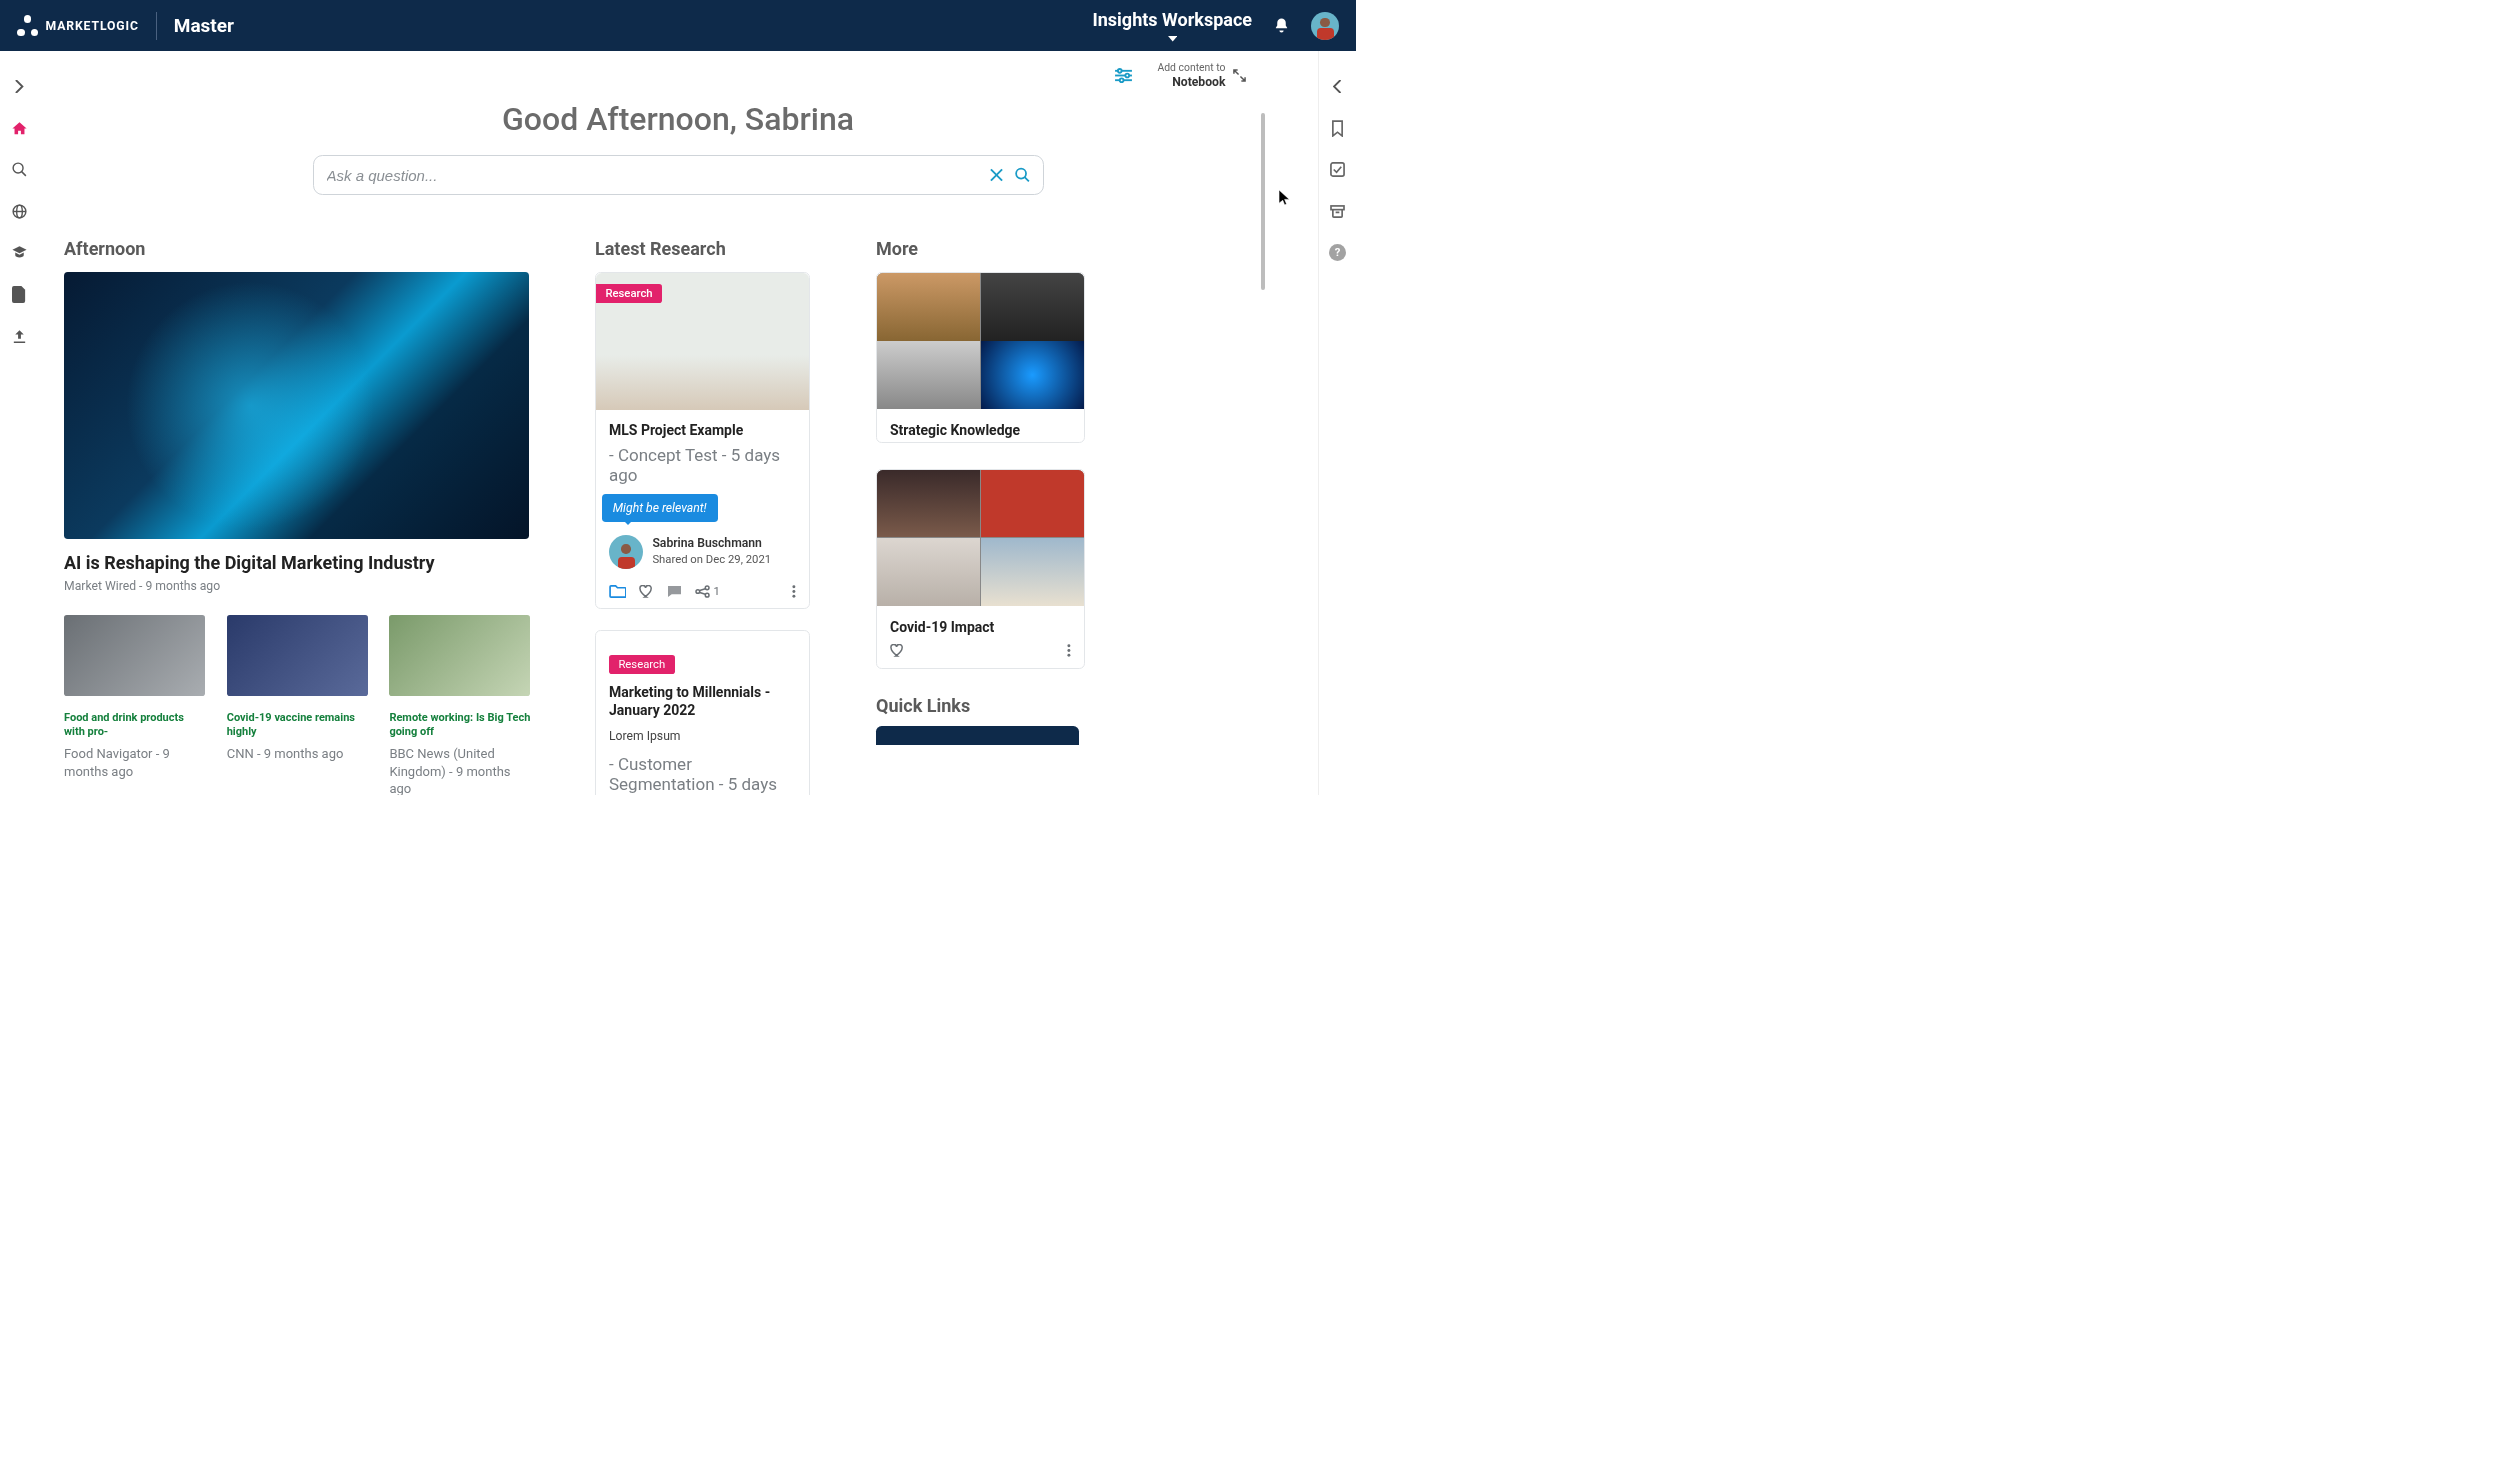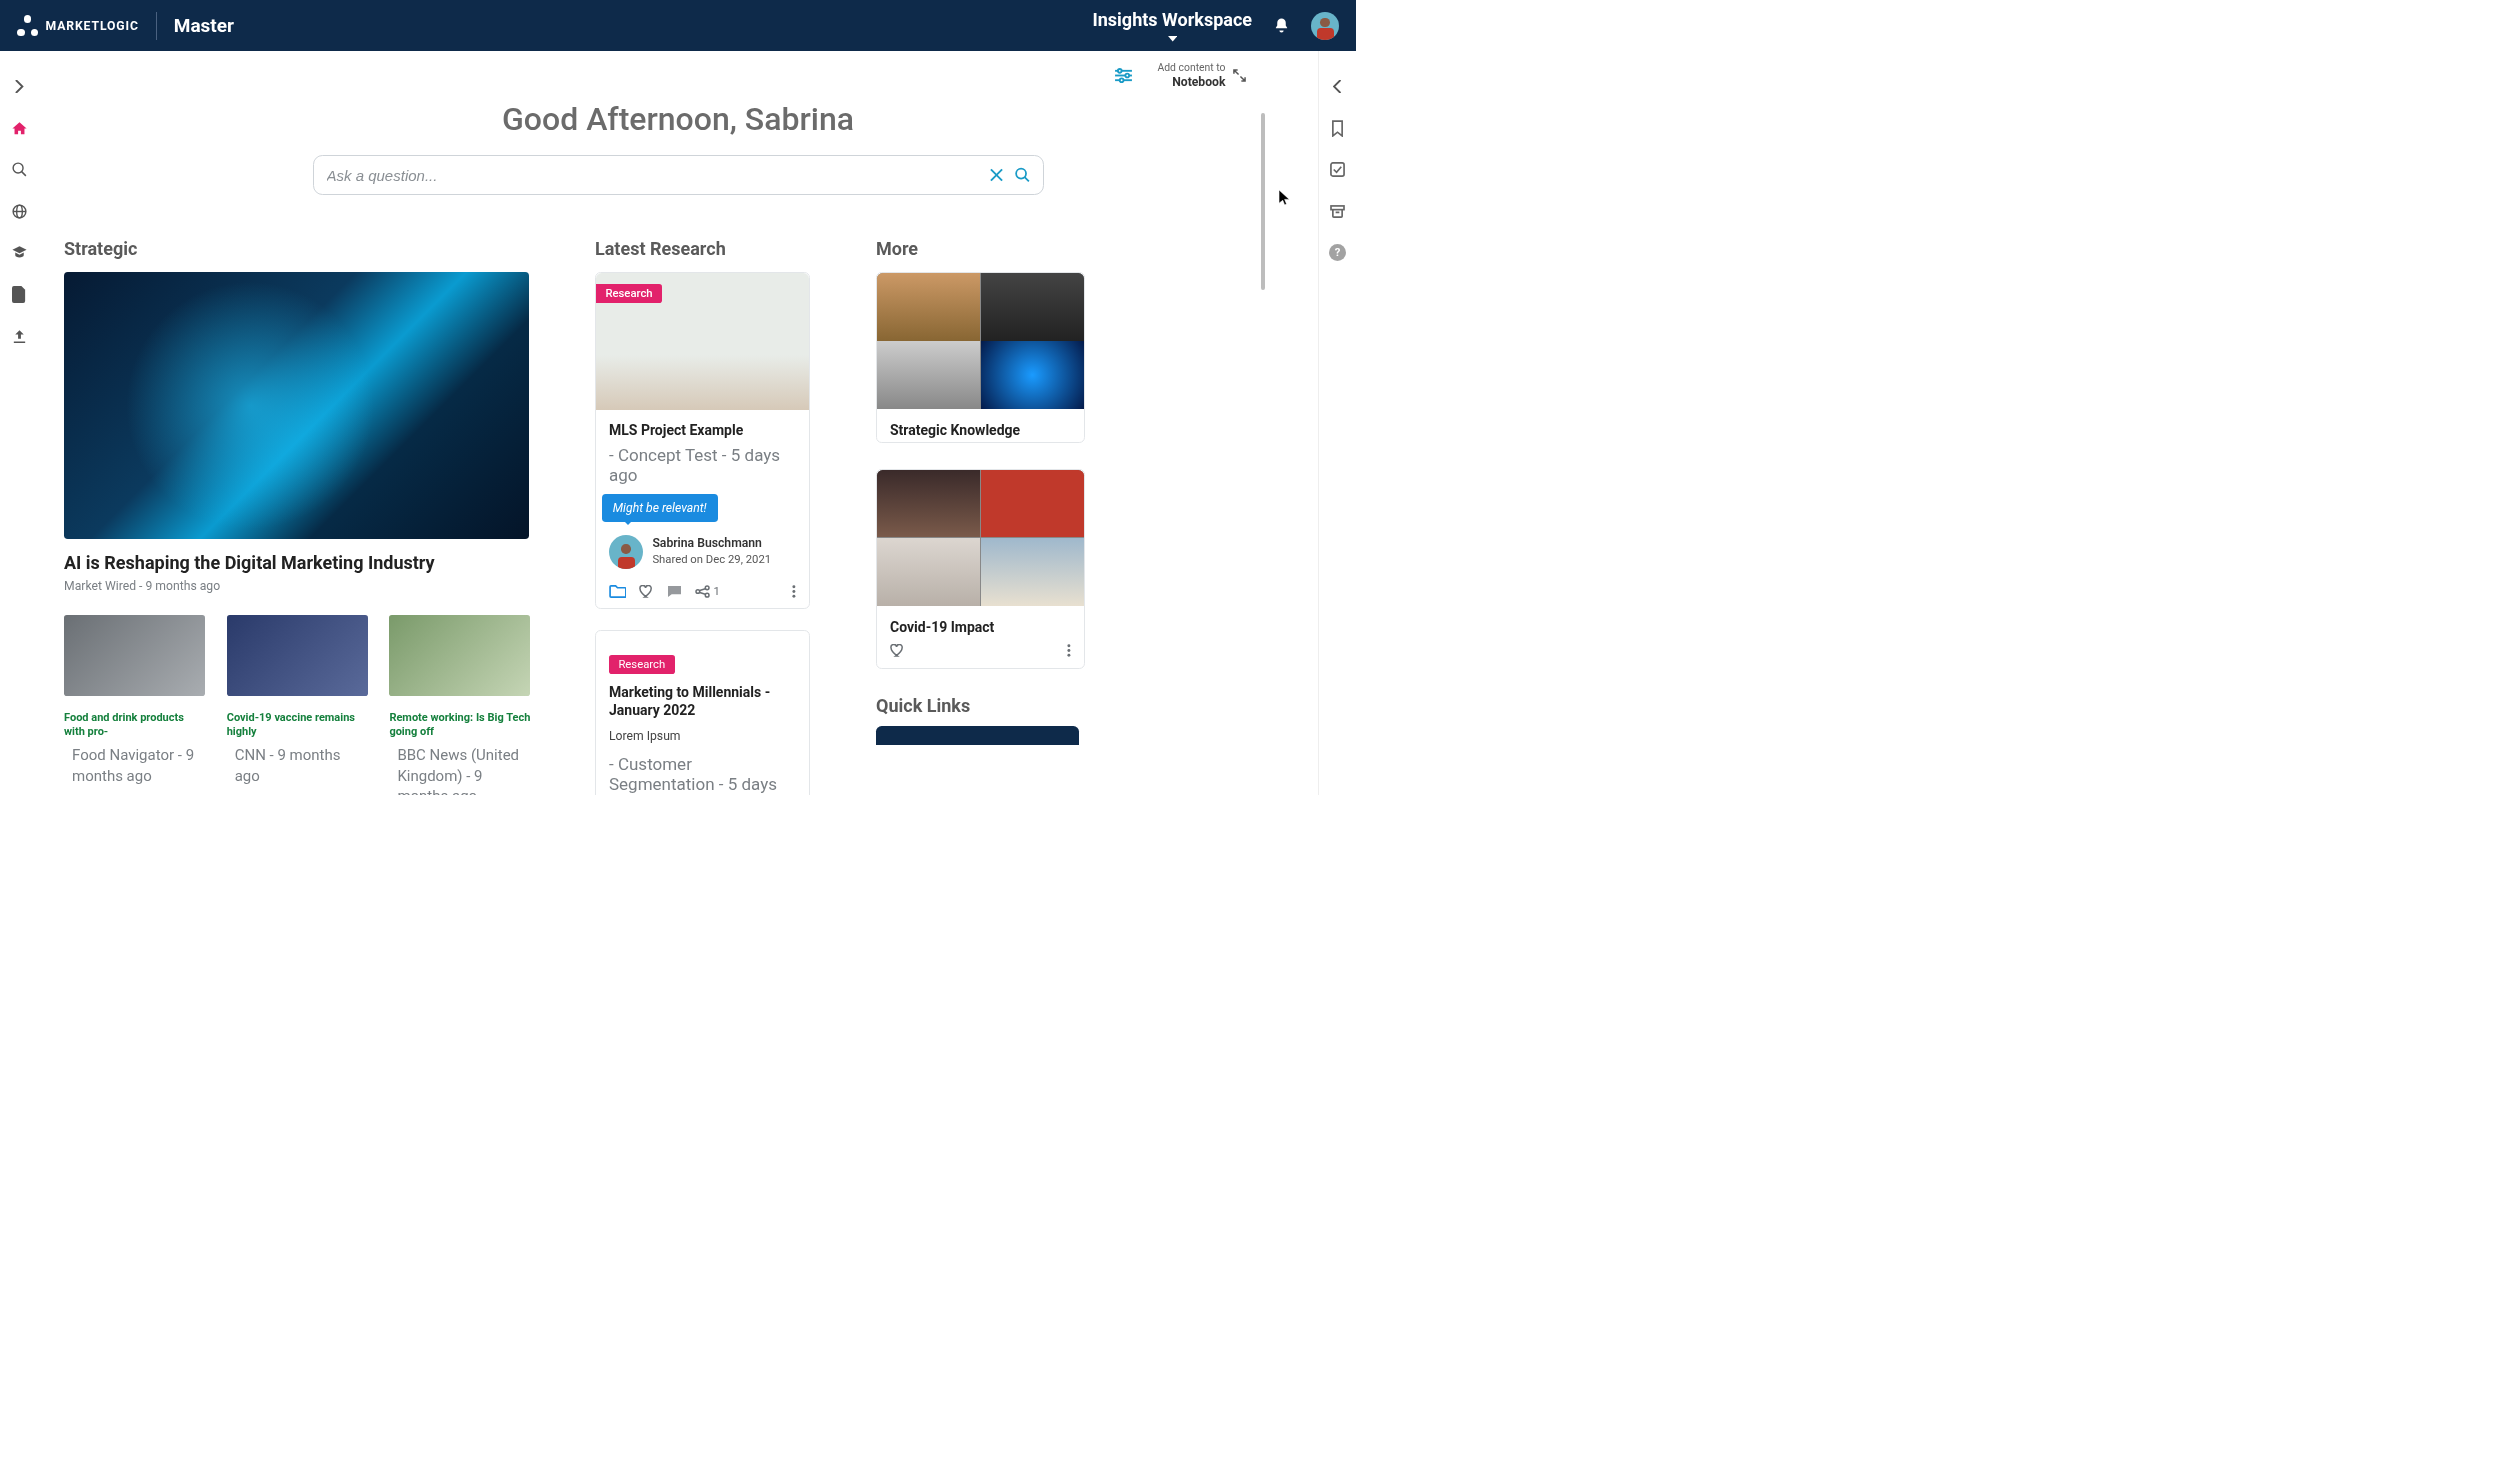--- a/index.html
+++ b/index.html
@@ -55,21 +55,21 @@
 .hero::after { content:""; position:absolute; inset:0; background:radial-gradient(circle at 40% 50%, rgba(30,200,255,0.6) 0%, transparent 40%); }
 .hero-title { font-size:18px; font-weight:700; margin-top:13px; color:#222; }
 .hero-meta { font-size:12.2px; color:#7a7f84; margin-top:5.6px; }
 
 .small-cards { display:grid; grid-template-columns:repeat(3,141px); gap:21.7px; margin-top:22.6px; }
 .sc-img { width:141px; height:81px; border-radius:2.8px; background:#ccc; }
 .sc-img.i1 { background:linear-gradient(135deg,#6a6f74,#a9adb1); }
 .sc-img.i2 { background:linear-gradient(135deg,#2a3a6a,#5a6a9a); }
 .sc-img.i3 { background:linear-gradient(135deg,#7a9a6a,#c5d5b5); }
 .sc-title { font-size:11px; font-weight:700; margin-top:15px; line-height:1.3; color:#15803d; }
-.sc-meta { font-size:15px; color:#7a7f84; margin-top:5.6px; line-height:1.35;margin-left:8px; }
+.sc-meta { font-size:13px; color:#7a7f84; margin-top:5.6px; line-height:1.35; }
 
 
 .rcard { width:215px; border:0.9px solid #e3e6e9; border-radius:5.6px; background:#fff; margin-bottom:21px; overflow:visible; position:relative; padding-bottom:9.4px; }
 .rimg { height:137px; background:linear-gradient(180deg,#e8ece8 60%,#d6c9b8 100%); border-radius:5.6px 5.6px 0 0; position:relative; }
 .rbadge { position:absolute; top:11.3px; left:0; background:#e2226b; color:#fff; font-size:11.3px; padding:2.8px 9.4px; border-radius:0 2.8px 2.8px 0; font-weight:500; }
 .rbody { padding:11.3px 13px 5.6px; }
 .rtitle { font-size:14px; font-weight:700; color:#222; line-height:1.3; }
 .rmeta { font-size:17px; color:#7a7f84; margin-top:5.6px; }
 .tooltip { position:relative; margin:9.4px 0 0 -7.5px; background:#1a8be0; color:#fff; font-style:italic; font-size:12.2px; padding:6.6px 11.3px; border-radius:3.8px; display:inline-block; }
 .tooltip::after { content:""; position:absolute; bottom:-7.5px; left:22.6px; border:4.7px solid transparent; border-top-color:#1a8be0; }
@@ -210,21 +210,21 @@
           <svg width="17" height="17" viewBox="0 0 24 24" fill="none" stroke="currentColor" stroke-width="2.5">
               <circle cx="10" cy="10" r="7"></circle>
               <line x1="15" y1="15" x2="21" y2="21"></line>
             </svg>
         </span>
       </div>
 
       <div class="columns">
 
         <div>
-          <div class="col-title">Strategic</div>
+          <div class="col-title">Afternoon</div>
           <div class="hero"></div>
           <div class="hero-title">AI is Reshaping the Digital Marketing Industry</div>
           <div class="hero-meta">Market Wired - 9 months ago</div>
 
           <div class="small-cards">
             <div>
               <div class="sc-img i1"></div>
               <div class="sc-title">Food and drink products with pro-</div>
               <div class="sc-meta">Food Navigator - 9 months ago</div>
             </div>

